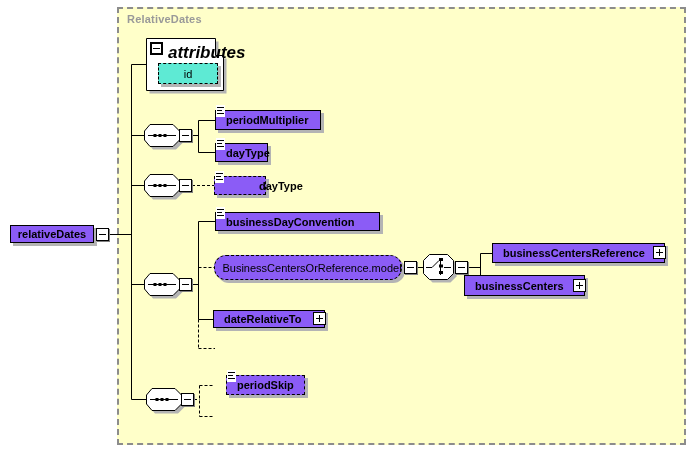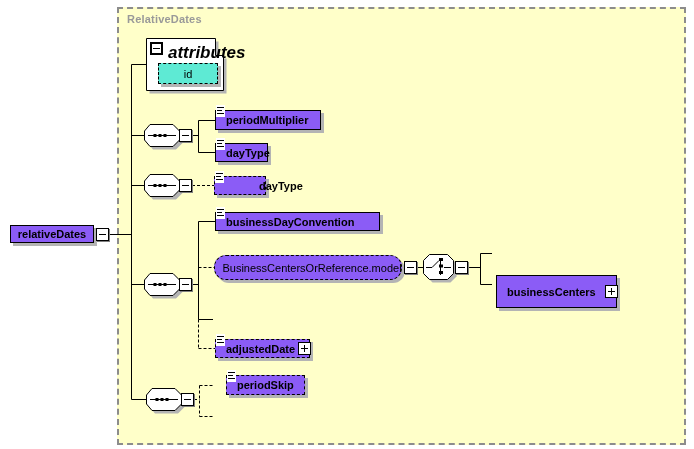--- a/index.html
+++ b/index.html
@@ -165,30 +165,31 @@
         </svg></span>
     <span>businessDayConvention</span>
   </div>
 
   <div class="ebox modelgrp" style="left:214px;top:255px;width:188px;height:25px;">
     <span>BusinessCentersOrReference.model</span>
   </div>
   <div class="pm" style="left:404px;top:261px;"></div>
   <div class="pm" style="left:455px;top:261px;"></div>
 
-  <div class="ebox" style="left:496px;top:275px;width:121px;height:33px;">
+  <div class="ebox" style="left:492px;top:243px;width:173px;height:20px;">
+    <span>businessCentersReference</span>
+    <span class="pm plus inbox"></span>
+  </div>
+  <div class="ebox" style="left:464px;top:275px;width:121px;height:21px;">
     <span>businessCenters</span>
     <span class="pm plus inbox"></span>
   </div>
 
-  <div class="ebox dashedb" style="left:215px;top:339px;width:95px;height:19px;">
-    <span class="ticon"><svg width="9" height="12">
-          <path d="M1 2.5h7M1 5.5h5M1 8.5h7" stroke="#000"></path>
-        </svg></span>
-    <span>adjustedDate</span>
+  <div class="ebox" style="left:213px;top:310px;width:112px;height:18px;">
+    <span>dateRelativeTo</span>
     <span class="pm plus inbox"></span>
   </div>
 
   <div class="ebox dashedb" style="left:214px;top:375px;width:79px;height:20px;margin-left:12px;">
     <span class="ticon"><svg width="9" height="12">
           <path d="M1 2.5h7M1 5.5h5M1 8.5h7" stroke="#000"></path>
         </svg></span>
     <span>periodSkip</span>
   </div>
 

